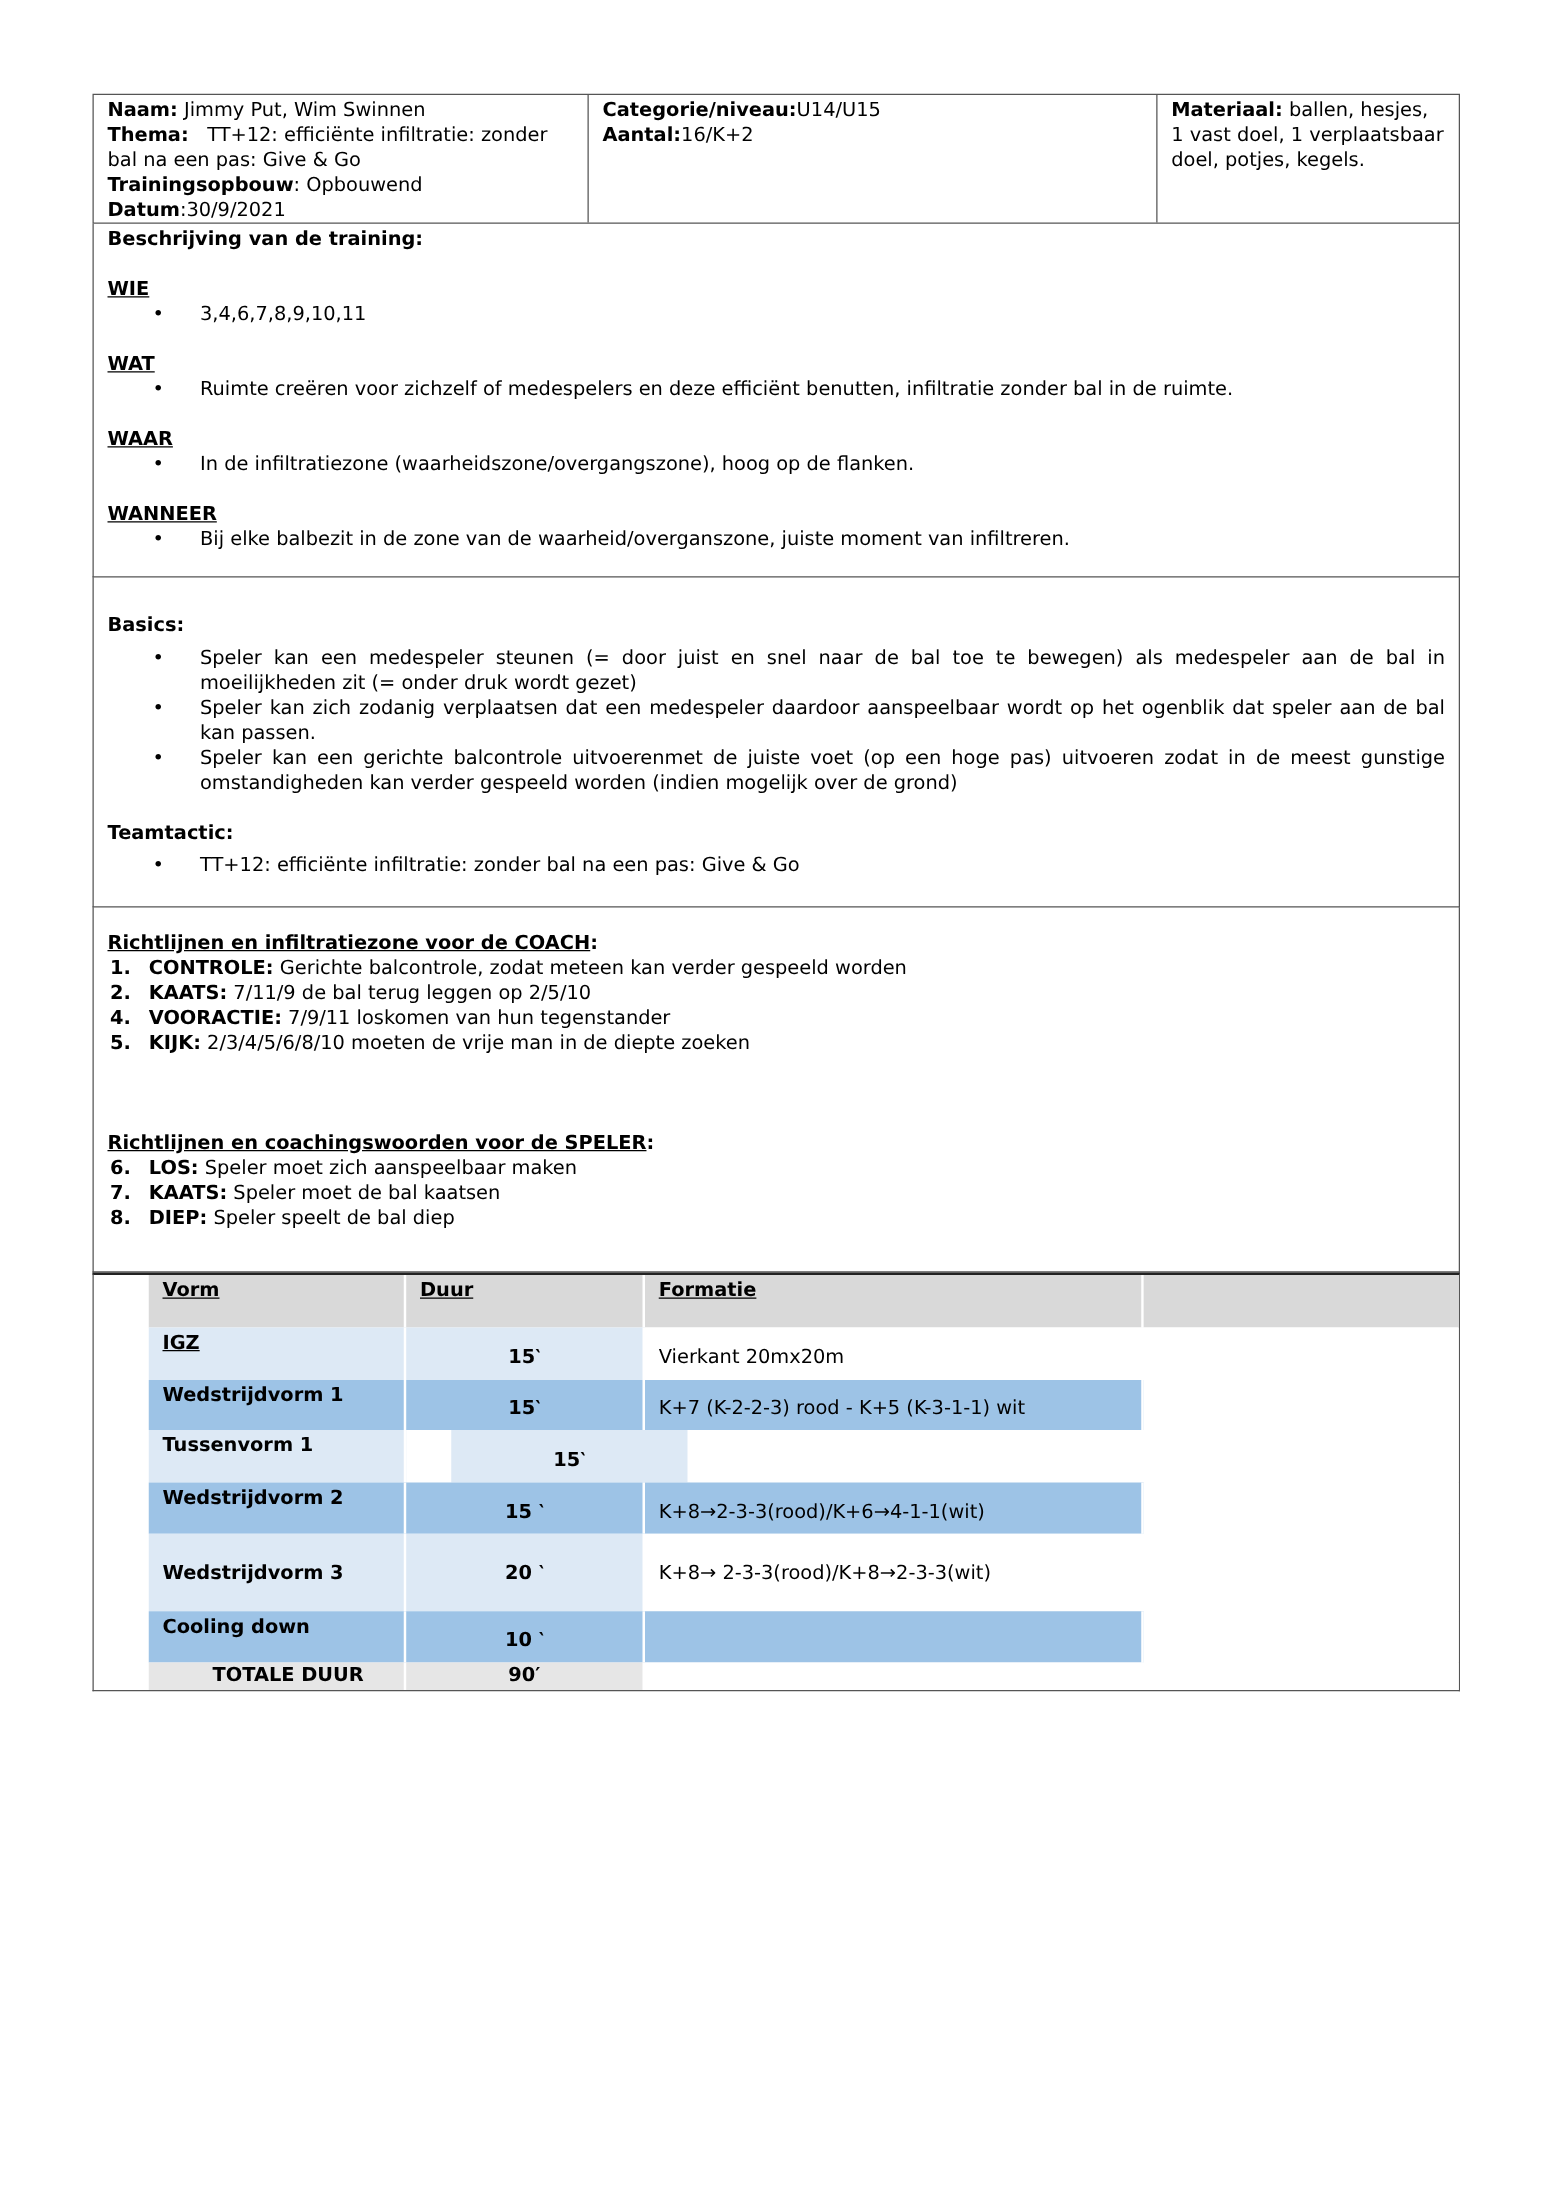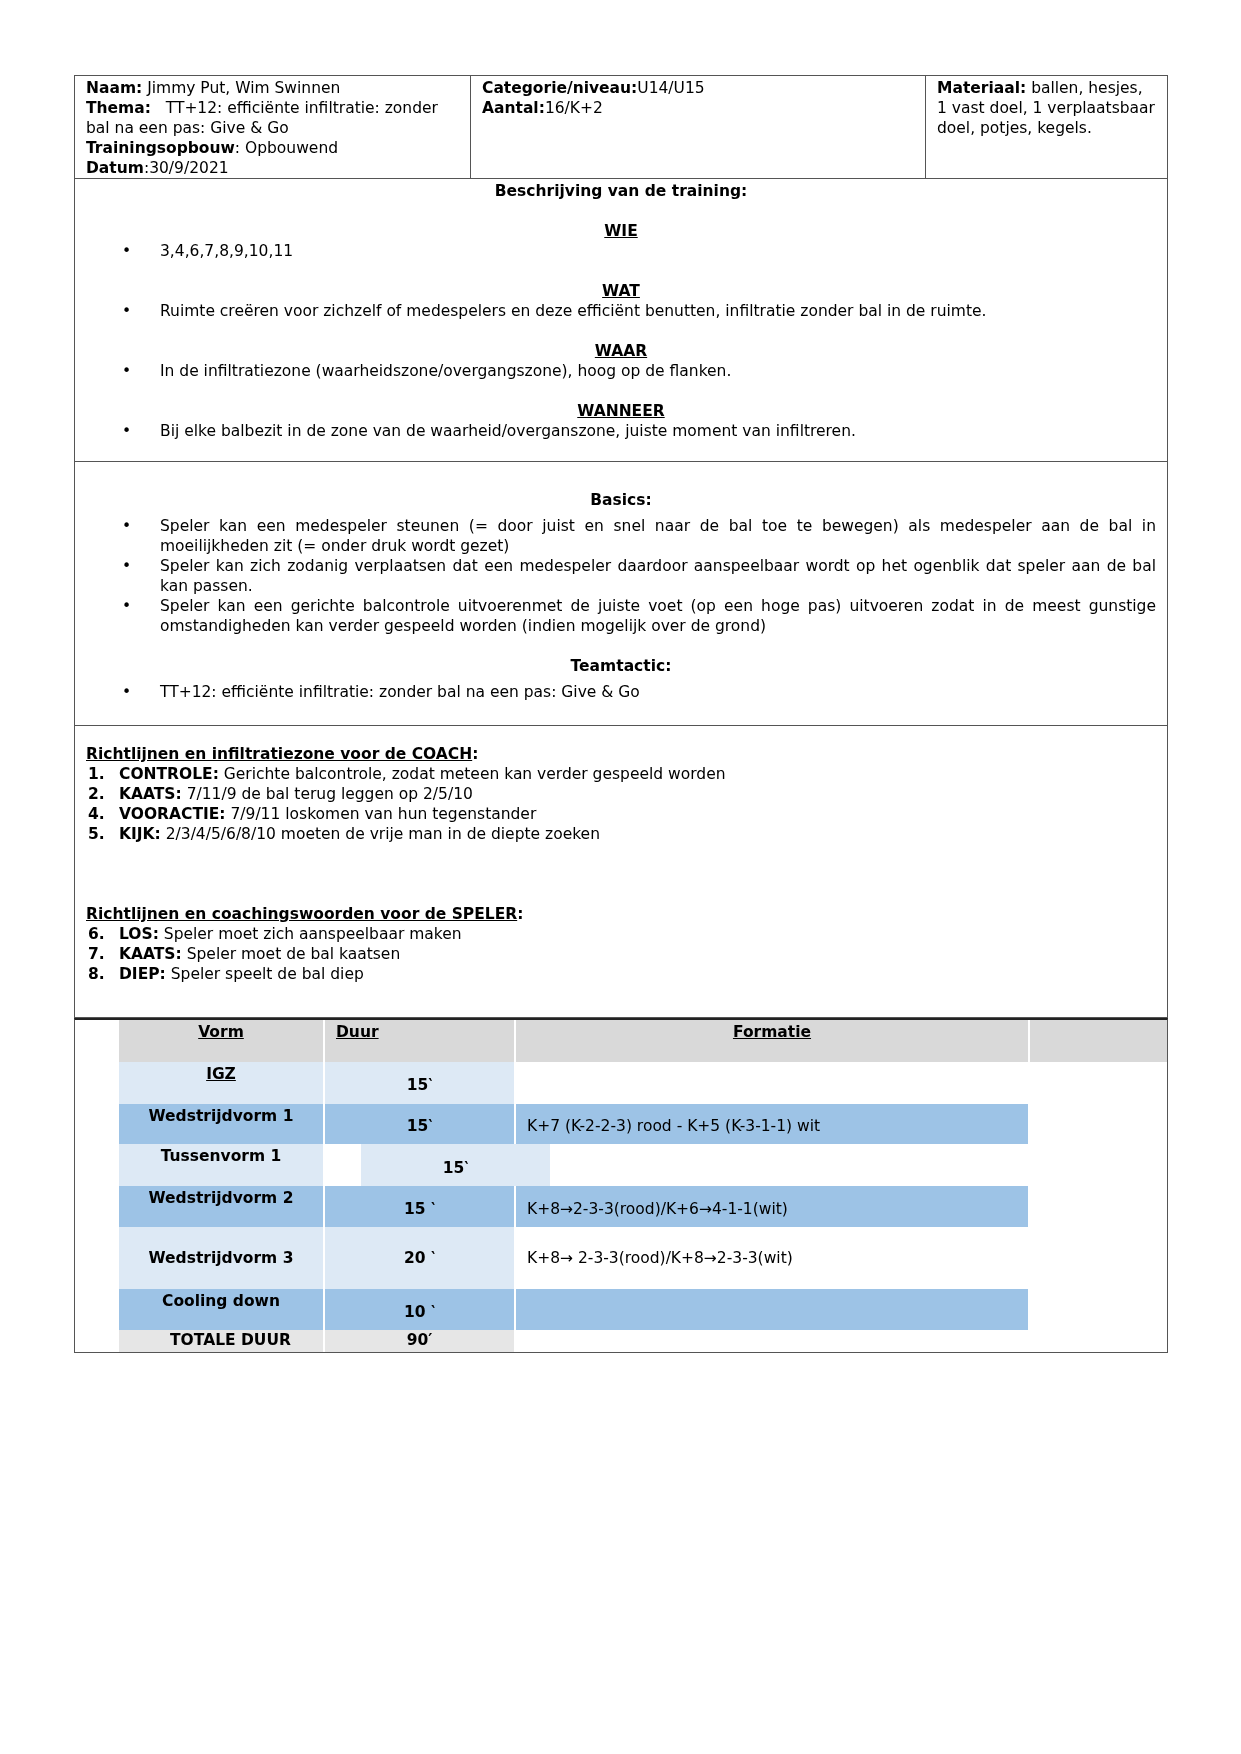--- a/index.html
+++ b/index.html
@@ -1,18 +1,18 @@
 <!DOCTYPE html>
 <html><head>
 <meta charset="utf-8">
 <style>
   html, body { margin: 0; padding: 0; background: #ffffff; }
   body { width: 1241px; height: 1754px; position: relative; font-family: "DejaVu Sans", sans-serif; color: #000; }
   .doc { position: absolute; left: 74px; top: 75px; width: 1094px; font-size: 15.5px; line-height: 20px; }
-  .b { font-weight: bold; text-align: center; }
+  .b { font-weight: bold; }
   .u { text-decoration: underline; }
   .box { border: 1.5px solid #555; border-top: none; box-sizing: border-box; }
   .head { display: flex; border: 1.5px solid #555; box-sizing: border-box; height: 104px; }
   .head .c1 { width: 396px; padding: 2px 11px; border-right: 1.5px solid #555; box-sizing: border-box; }
   .head .c2 { width: 455px; padding: 2px 11px; border-right: 1.5px solid #555; box-sizing: border-box; }
   .head .c3 { flex: 1; padding: 2px 11px; box-sizing: border-box; }
   .sec { padding: 2px 11px; box-sizing: border-box; }
   .sec1 { height: 283px; }
   .sec2 { height: 264px; padding-top: 28px; }
   .sec3 { height: 292px; padding-top: 18px; }
@@ -22,21 +22,21 @@
   ul.bul li { position: relative; padding-left: 74px; text-align: justify; }
   ul.bul li::before { content: "•"; position: absolute; left: 36px; top: 0; }
   ol.num { list-style: none; margin: 0; padding: 0; }
   ol.num li { padding-left: 2px; }
   ol.num .n { font-weight: bold; display: inline-block; width: 31px; }
   .table { position: relative; border: 1.5px solid #555; border-top: 2px solid #222; box-sizing: border-box; height: 335px; }
   .row { display: flex; position: absolute; left: 0; right: 0; }
   .cell { box-sizing: border-box; padding: 2px 11px; }
   .col1 { width: 206px; border-right: 2px solid #fff; margin-left: 44px; }
   .col2 { width: 191px; border-right: 2px solid #fff; text-align: center; font-weight: bold; }
-  .col3 { width: 514px; border-right: 2px solid #fff; }
+  .col3 { width: 399px; border-right: 2px solid #fff; }
   .col4 { flex: 1; }
   .gray { background: #d9d9d9; }
   .light { background: #dde9f5; }
   .mid { background: #9dc3e6; }
   .white { background: #ffffff; }
   .totgray { background: #e6e6e6; }
 </style>
 </head>
 <body>
 
@@ -119,20 +119,21 @@
     <div class="row" style="top:0;height:42px;">
       <div class="cell col1 gray b u">Vorm</div>
       <div class="cell col2 gray b u" style="text-align:left">Duur</div>
       <div class="cell col3 gray b u">Formatie</div>
       <div class="cell col4 gray"></div>
     </div>
 
     <div class="row" style="top:42px;height:42px;">
       <div class="cell col1 light b u">IGZ</div>
       <div class="cell col2 light" style="padding-top:13px">15‵</div>
+      <div class="cell col3 white" style="padding-top:13px">Vierkant 20mx20m</div>
       <div class="cell col4 white"></div>
     </div>
 
     <div class="row" style="top:84px;height:40px;">
       <div class="cell col1 mid b">Wedstrijdvorm 1</div>
       <div class="cell col2 mid" style="padding-top:12px">15‵</div>
       <div class="cell col3 mid" style="padding-top:12px">K+7 (K-2-2-3) rood  - K+5 (K-3-1-1) wit</div>
       <div class="cell col4 white"></div>
     </div>
 

